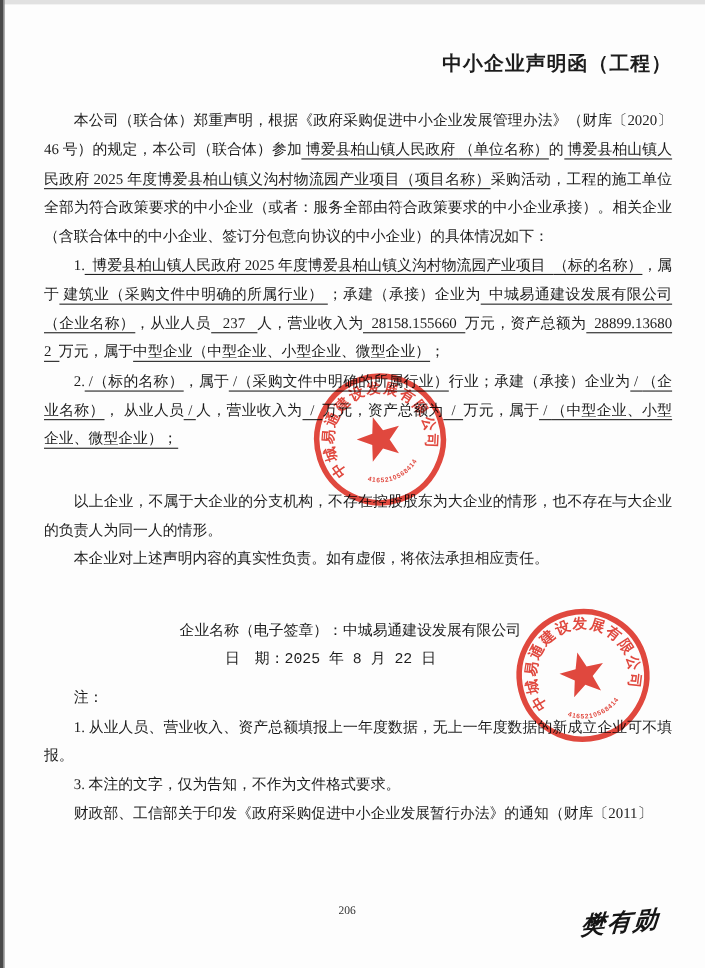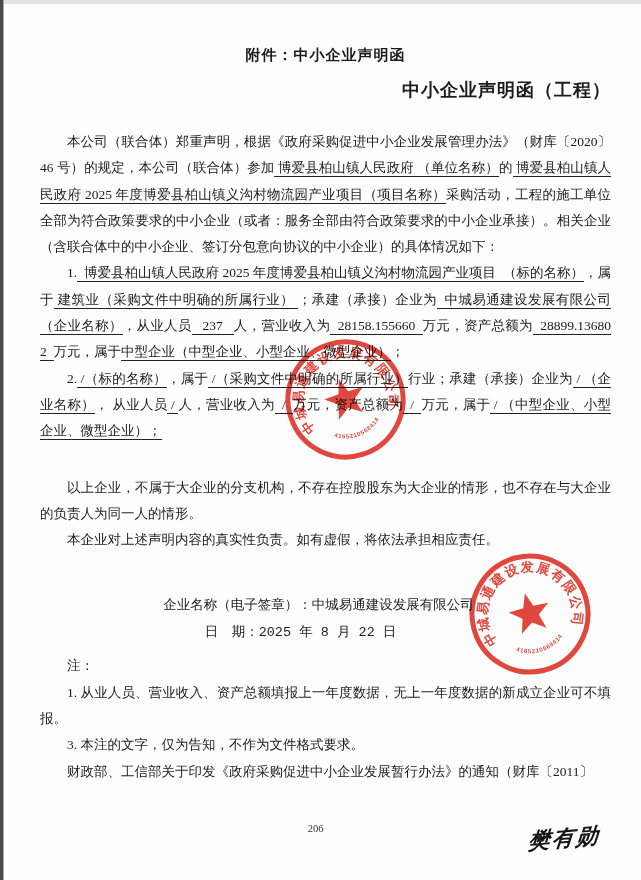--- a/index.html
+++ b/index.html
@@ -32,21 +32,20 @@
     transform:rotate(-5deg) skewX(-10deg);letter-spacing:2px;white-space:nowrap;
   }
 </style>
 </head>
 <body>
 
 <div class="scan-edge-top"></div>
 <div class="scan-edge-left"></div>
 
 <div class="content">
-  <h1 class="attachment-label">附件：中小企业声明函</h1>
   <h2 class="doc-title">中小企业声明函（工程）</h2>
 
   <p class="par"><span>本公司（联合体）郑重声明，根据《政府采购促进中小企业发展管理办法》（财库〔2020〕46 号）的规定，本公司（联合体）参加</span><span class="u">&nbsp;博爱县柏山镇人民政府&nbsp;</span><span class="u">（单位名称）</span><span>的</span><span class="u">&nbsp;博爱县柏山镇人民政府 2025 年度博爱县柏山镇义沟村物流园产业项目（项目名称）</span><span>采购活动，工程的施工单位全部为符合政策要求的中小企业（或者：服务全部由符合政策要求的中小企业承接）。相关企业（含联合体中的中小企业、签订分包意向协议的中小企业）的具体情况如下：</span></p>
   <p class="par"><span>1.</span><span class="u">&nbsp;&nbsp;博爱县柏山镇人民政府 2025 年度博爱县柏山镇义沟村物流园产业项目&nbsp;&nbsp;</span><span class="u">（标的名称）</span><span>，属于</span><span class="u">&nbsp;建筑业（采购文件中明确的所属行业）&nbsp;</span><span>；承建（承接）企业为</span><span class="u">&nbsp;&nbsp;中城易通建设发展有限公司（企业名称）</span><span>，从业人员</span><span class="u">&nbsp;&nbsp;&nbsp;237&nbsp;&nbsp;&nbsp;</span><span>人，营业收入为</span><span class="u">&nbsp;&nbsp;28158.155660&nbsp;&nbsp;</span><span>万元，资产总额为</span><span class="u">&nbsp;&nbsp;28899.136802&nbsp;&nbsp;</span><span>万元，属于</span><span class="u">中型企业（中型企业、小型企业、微型企业）</span><span>；</span></p>
   <p class="par"><span>2.</span><span class="u">&nbsp;/（标的名称）</span><span>，属于</span><span class="u">&nbsp;/（采购文件中明确的所属行业）</span><span>行业；承建（承接）企业为</span><span class="u">&nbsp;/&nbsp;</span><span class="u">（企业名称）</span><span>，&nbsp;从业人员</span><span class="u">&nbsp;/&nbsp;</span><span>人，营业收入为</span><span class="u">&nbsp;&nbsp;/&nbsp;&nbsp;</span><span>万元，资产总额为</span><span class="u">&nbsp;&nbsp;/&nbsp;&nbsp;</span><span>万元，属于</span><span class="u">&nbsp;/&nbsp;</span><span class="u">（中型企业、小型企业、微型企业）；</span></p>
 
   <p class="par gap-before">以上企业，不属于大企业的分支机构，不存在控股股东为大企业的情形，也不存在与大企业的负责人为同一人的情形。</p>
   <p class="par">本企业对上述声明内容的真实性负责。如有虚假，将依法承担相应责任。</p>
 
   <div class="sig-block">

